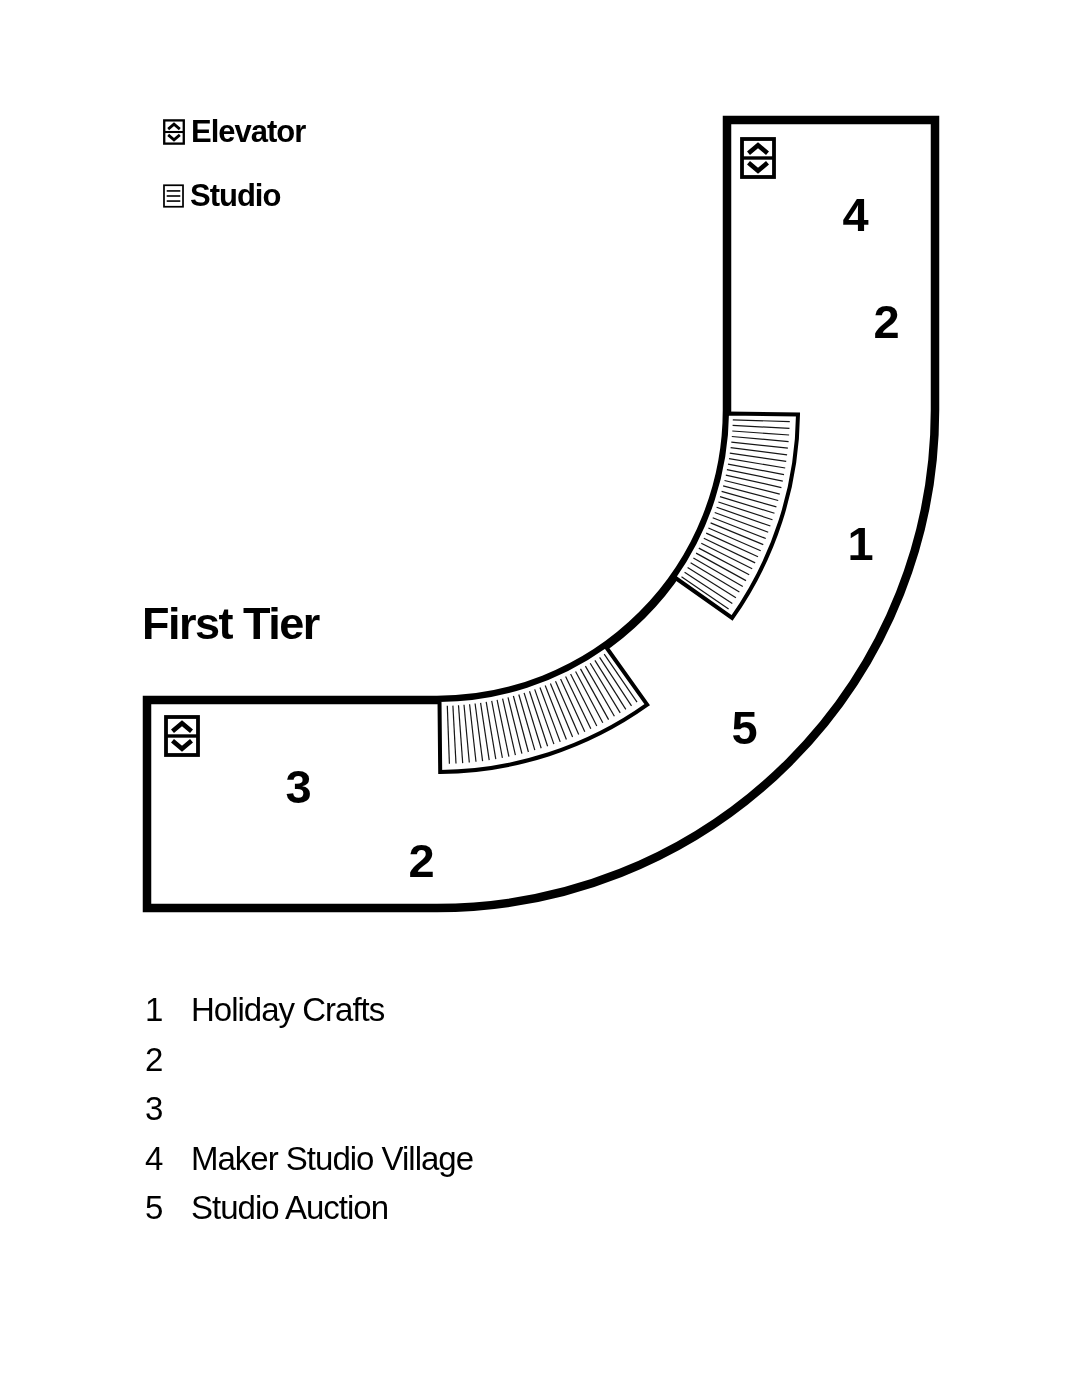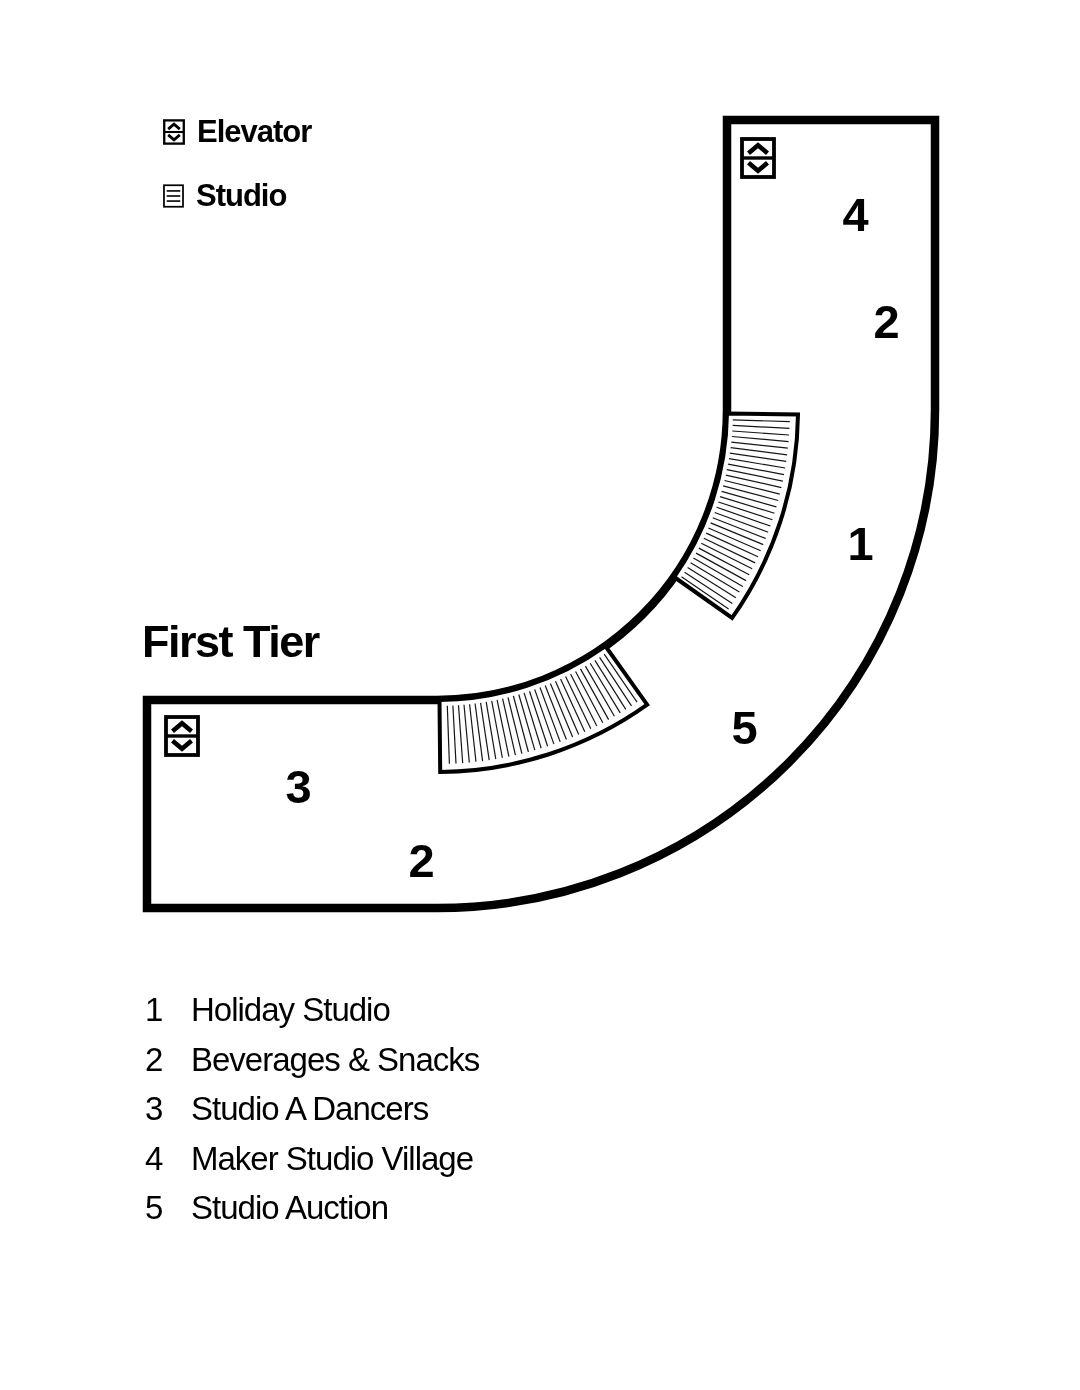--- a/index.html
+++ b/index.html
@@ -8,24 +8,24 @@
     width:1080px;height:1390px;
     background:#ffffff;
     font-family:"Liberation Sans","DejaVu Sans",sans-serif;
     color:#000;
     overflow:hidden;
   }
   .map-svg{position:absolute;left:0;top:0;}
   .defs-svg{position:absolute;width:0;height:0;}
   
   .legend{position:absolute;left:163px;top:118px;}
-  .legend-row{display:flex;align-items:center;gap:12px;height:28px;margin-bottom:36px;}
+  .legend-row{display:flex;align-items:center;gap:6px;height:28px;margin-bottom:36px;}
   .legend-label{font-size:31px;font-weight:bold;letter-spacing:-1px;white-space:nowrap;}
   
-  .floor-title{position:absolute;left:142px;top:616px;font-size:45px;font-weight:bold;letter-spacing:-1.5px;}
+  .floor-title{position:absolute;left:142px;top:598px;font-size:45px;font-weight:bold;letter-spacing:-1.5px;}
   
   .map-num{
     position:absolute;transform:translate(-50%,-50%);
     font-size:47px;font-weight:bold;letter-spacing:-1px;line-height:1;
   }
   .map-icon{position:absolute;}
   
   .loc-list{position:absolute;left:145px;top:991px;}
   .loc-row{display:flex;align-items:baseline;height:49.5px;font-size:33px;letter-spacing:-1px;}
   .loc-num{width:46px;flex:0 0 46px;}
@@ -153,29 +153,27 @@
         </svg>
       <span class="legend-label">Studio</span>
     </div>
   </div>
 
   <div class="floor-title">First Tier</div>
 
   <div class="loc-list">
     <div class="loc-row">
       <span class="loc-num">1</span>
-      <span class="loc-name">Holiday Studio</span>
+      <span class="loc-name">Holiday Crafts</span>
     </div>
     <div class="loc-row">
       <span class="loc-num">2</span>
-      <span class="loc-name">Beverages &amp; Snacks</span>
     </div>
     <div class="loc-row">
       <span class="loc-num">3</span>
-      <span class="loc-name">Studio A Dancers</span>
     </div>
     <div class="loc-row">
       <span class="loc-num">4</span>
       <span class="loc-name">Maker Studio Village</span>
     </div>
     <div class="loc-row">
       <span class="loc-num">5</span>
       <span class="loc-name">Studio Auction</span>
     </div>
   </div>

